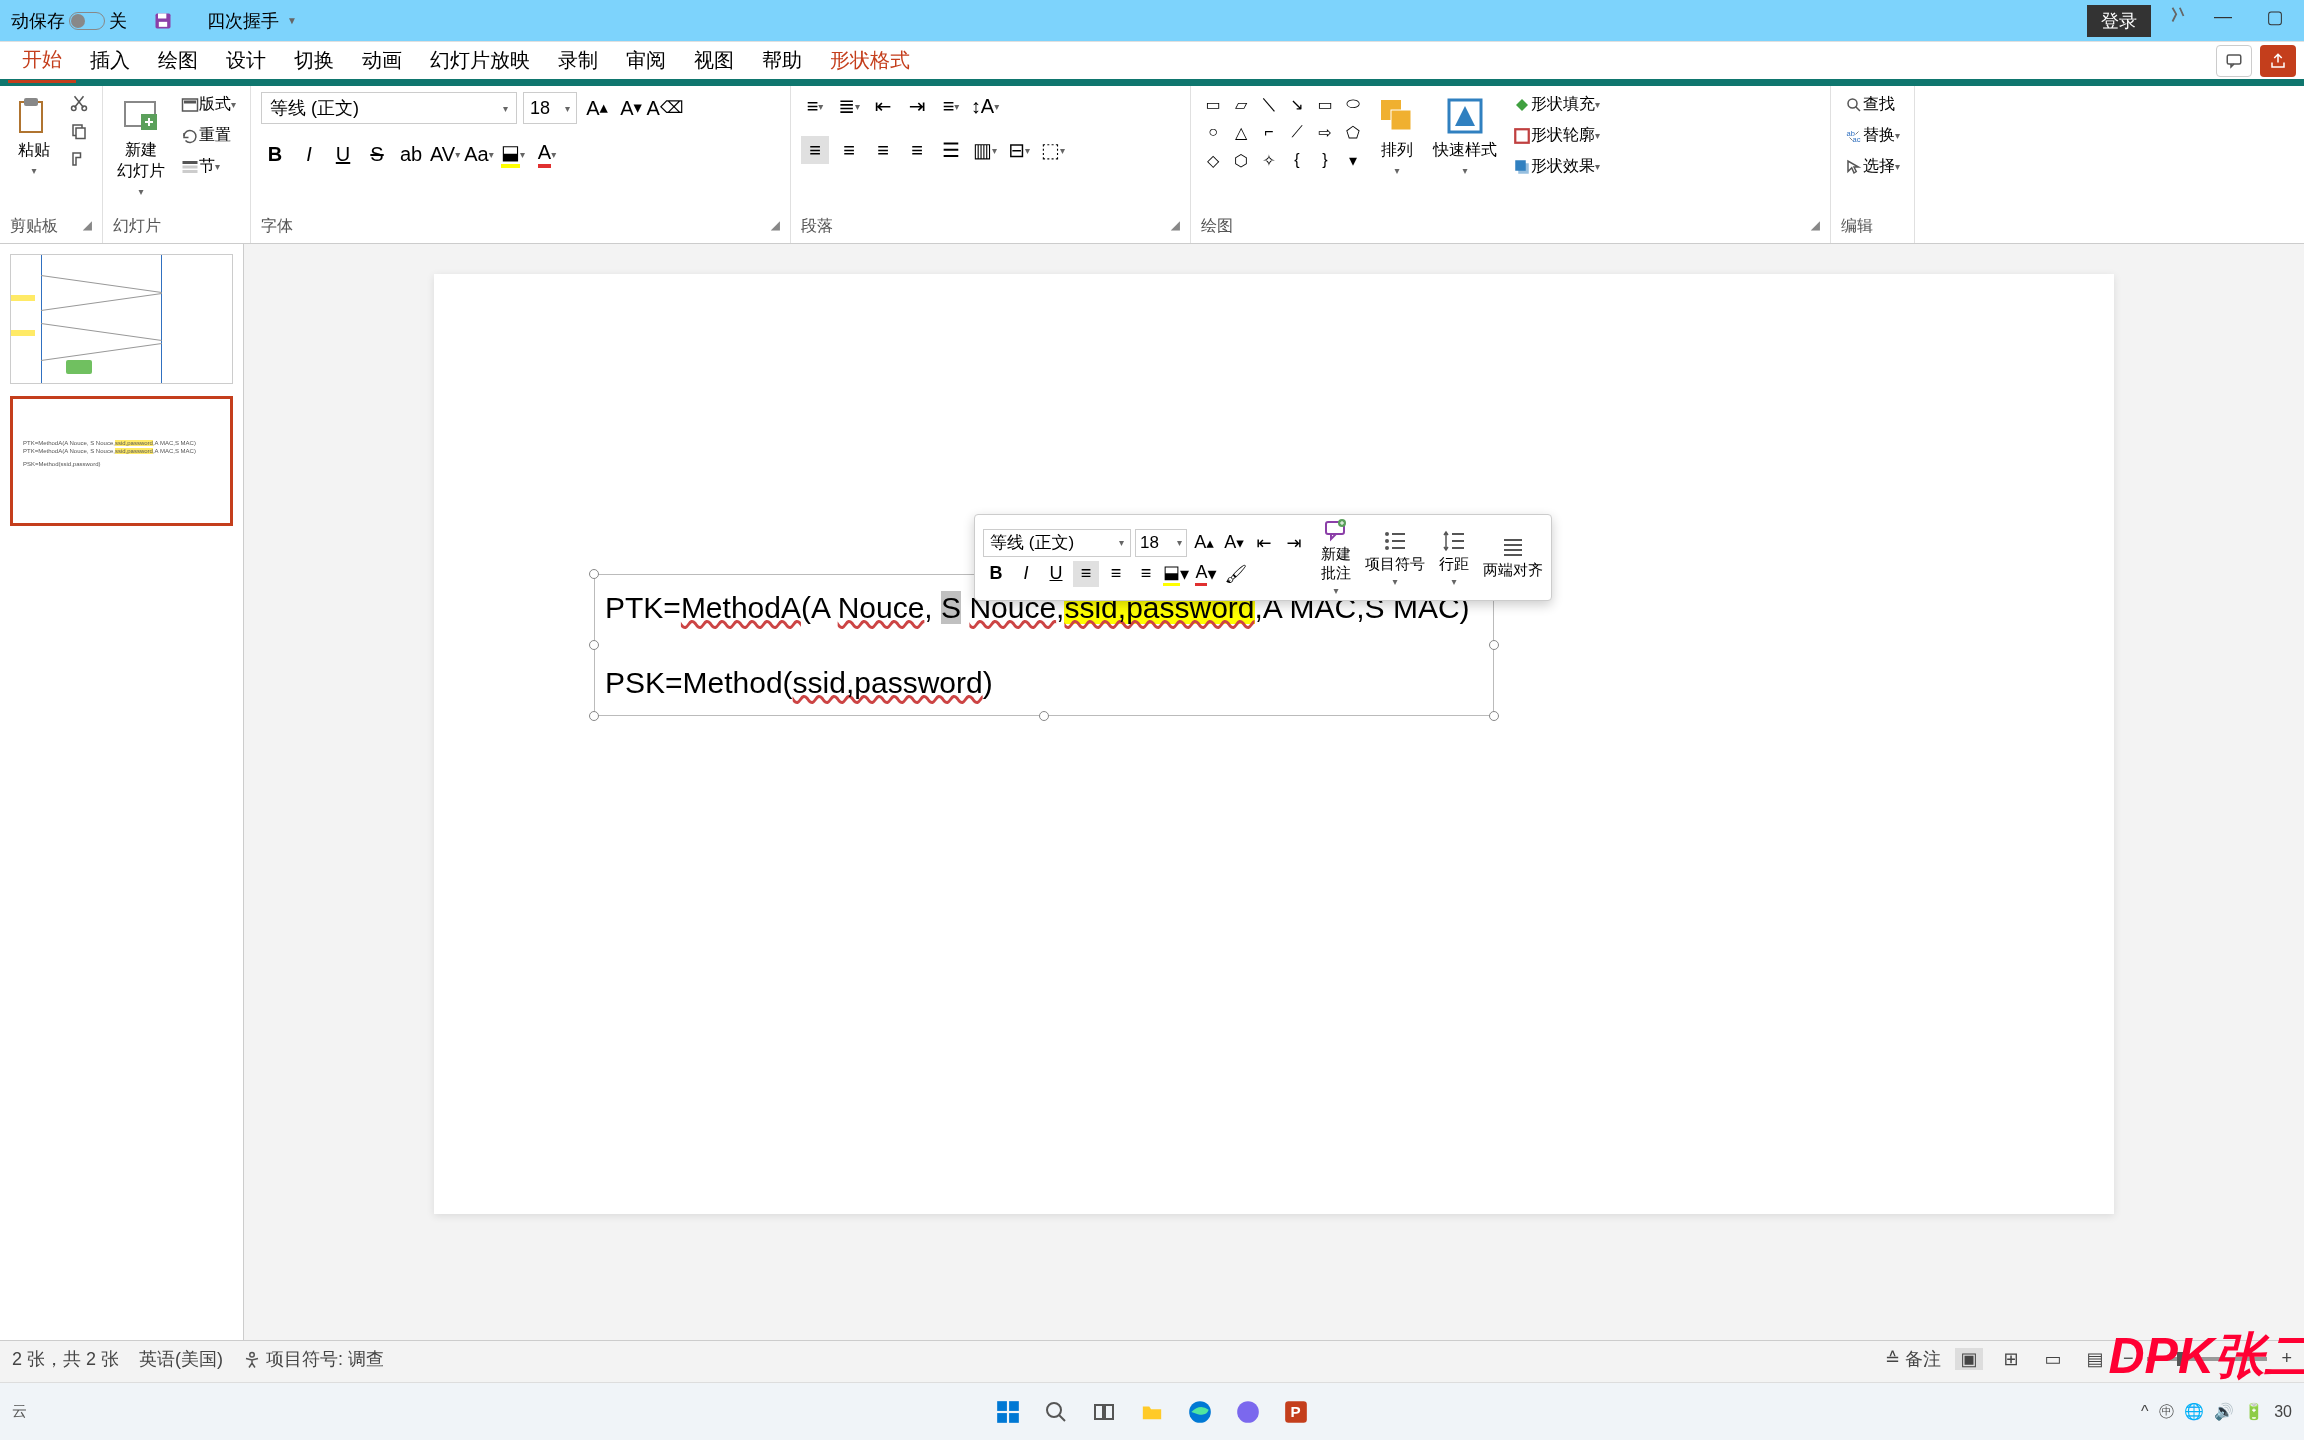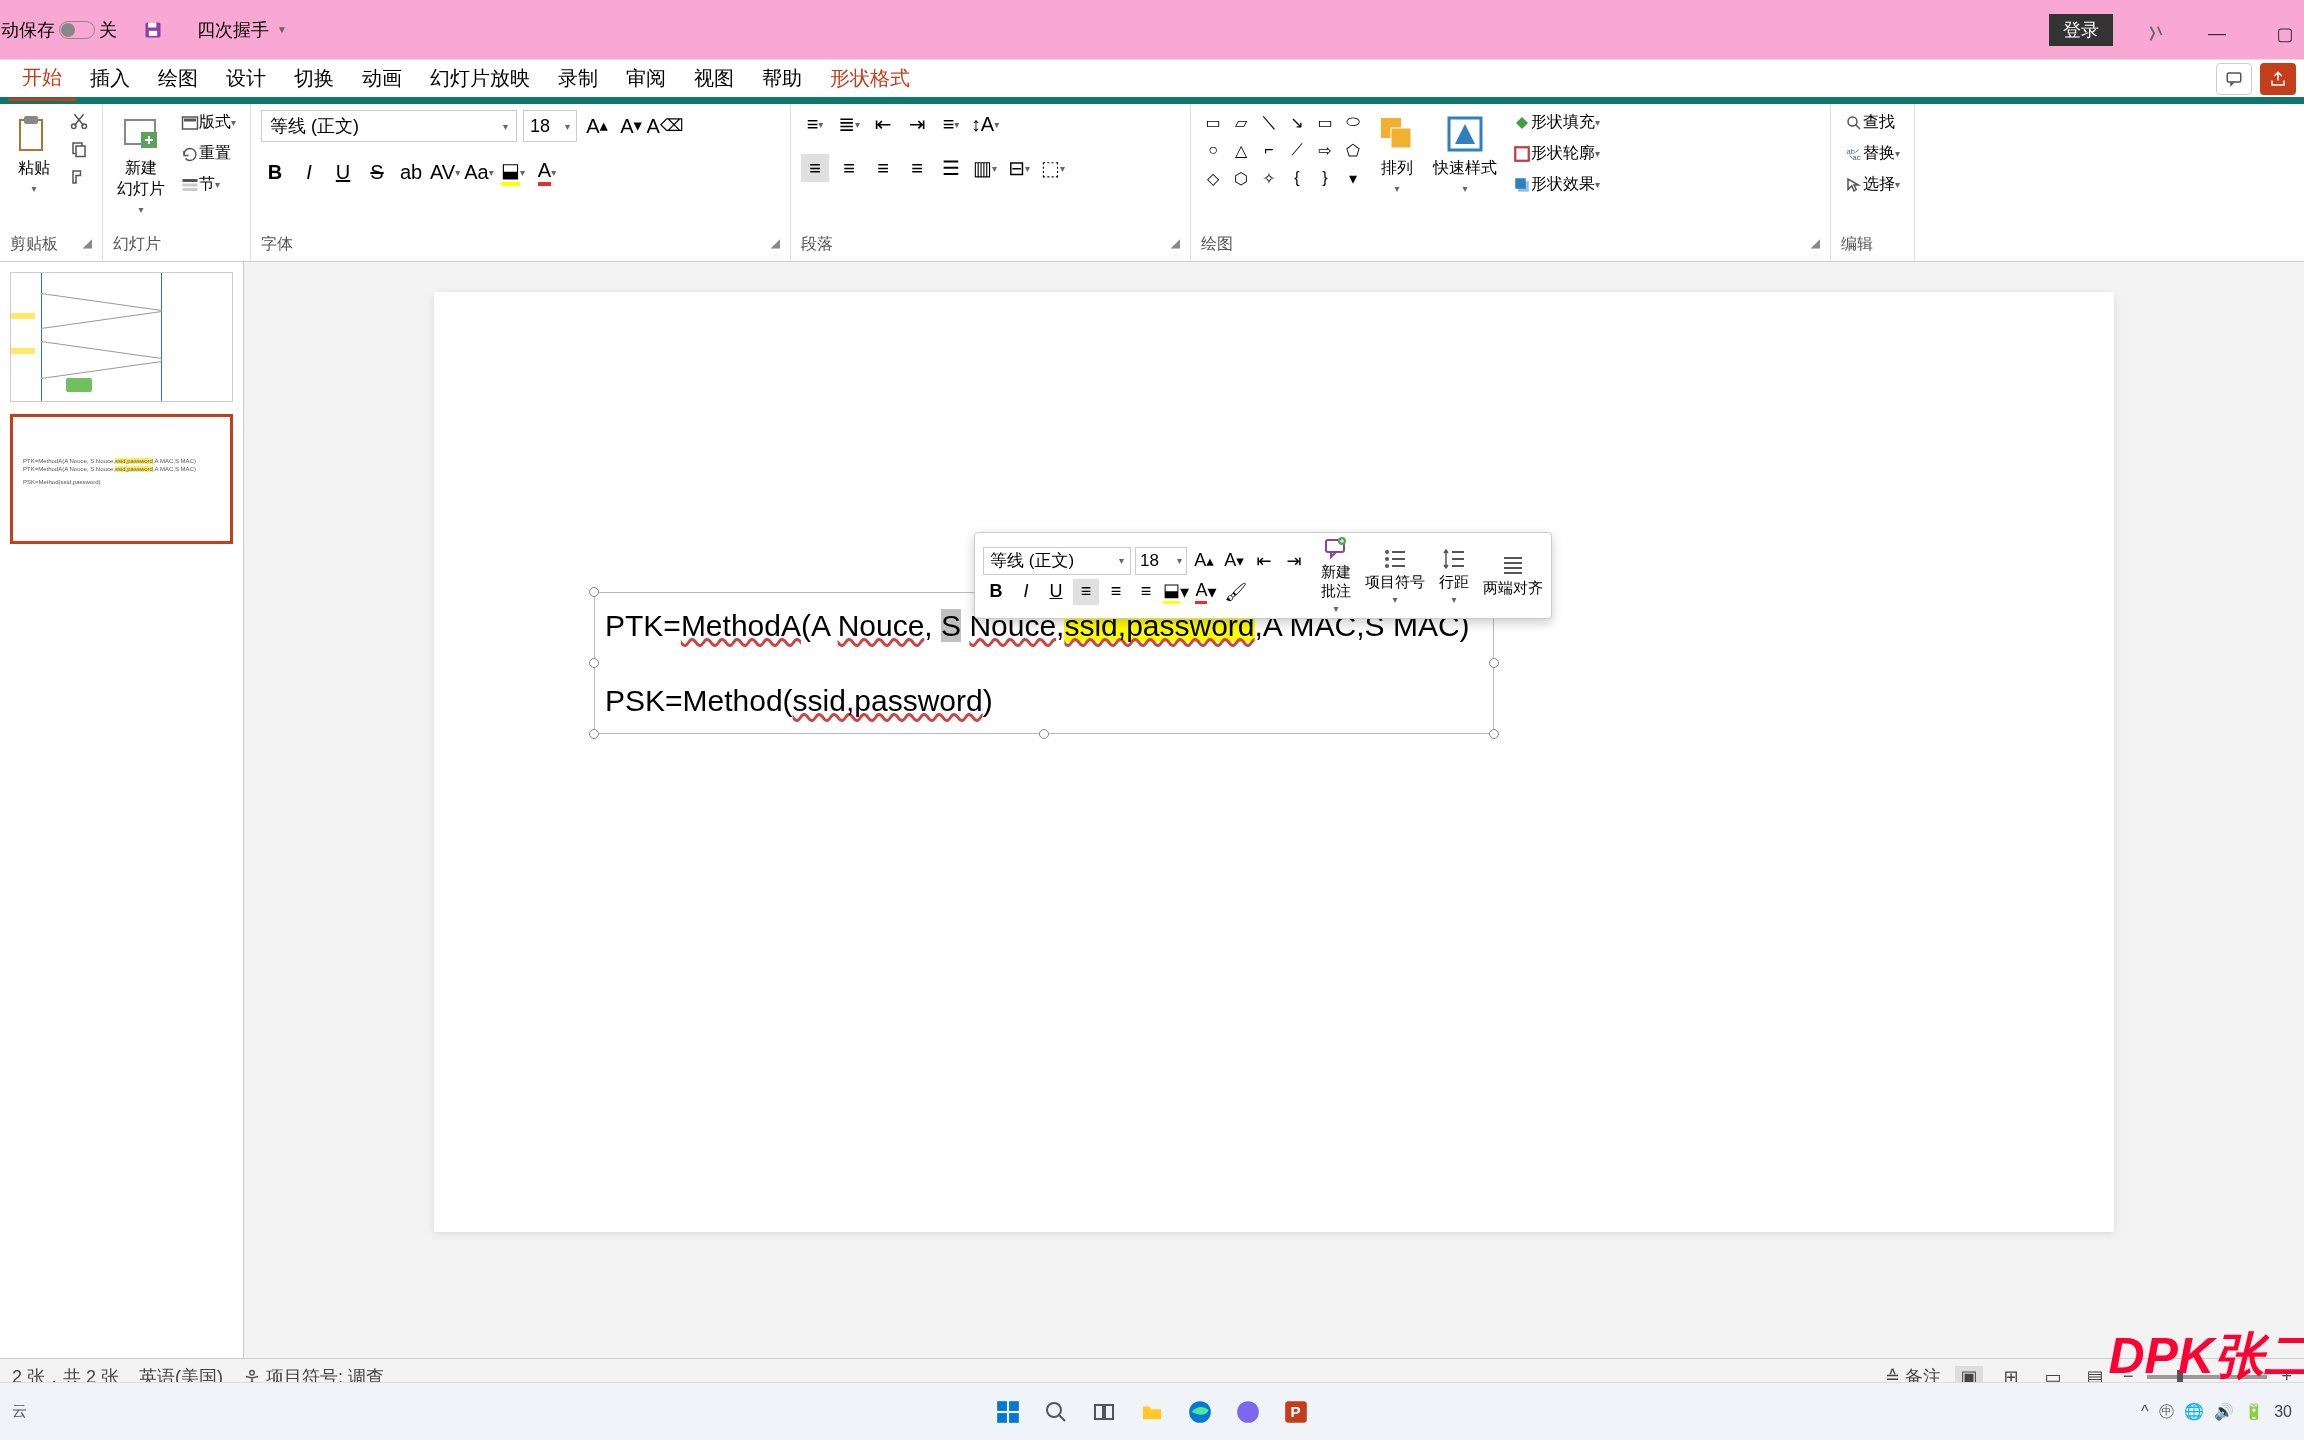--- a/index.html
+++ b/index.html
@@ -1,27 +1,27 @@
 <!DOCTYPE html>
 <html><head>
 <meta charset="utf-8">
 <style>
 * { margin: 0; padding: 0; box-sizing: border-box; font-family: "Microsoft YaHei", "Segoe UI", sans-serif; }
 body { background: #f3f3f3; width: 2304px; height: 1440px; overflow: hidden; position: relative; }
 
 
-.title-bar { height: 60px; background: #f9a8d4; display: flex; align-items: center; padding: 0 1px; border-bottom: 1px solid #e0e0e0; }
+.title-bar { height: 42px; background: #7dd3fc; display: flex; align-items: center; padding: 0 11px; border-bottom: 1px solid #e0e0e0; }
 .autosave { display: flex; align-items: center; gap: 4px; font-size: 18px; }
 .toggle { width: 36px; height: 18px; border: 1px solid #888; border-radius: 9px; display: inline-flex; align-items: center; padding: 1px; }
 .toggle-knob { width: 14px; height: 14px; background: #888; border-radius: 50%; }
 .save-icon { width: 20px; height: 20px; margin: 0 12px; }
 .qat-label { font-size: 18px; margin: 0 8px; }
 .chevron-down { font-size: 10px; color: #666; }
 .search-box { margin-left: auto; margin-right: auto; width: 680px; height: 40px; border: 1px solid #ccc; border-radius: 4px; display: flex; align-items: center; padding: 0 12px; font-size: 20px; color: #666; gap: 8px; }
-.title-right { display: flex; align-items: flex-end; gap: 32px; margin-left: auto; }
+.title-right { display: flex; align-items: flex-start; gap: 16px; margin-left: auto; }
 .login-btn { background: #333; color: #fff; padding: 4px 14px; font-size: 18px; }
 .win-btn { width: 36px; height: 24px; display: flex; align-items: center; justify-content: center; font-size: 18px; color: #333; }
 
 
 .tabs { height: 44px; background: #fff; display: flex; align-items: center; padding: 0 8px; font-size: 20px; border-bottom: 7px solid #0f766e; }
 .tab { padding: 0 14px; height: 44px; display: flex; align-items: center; cursor: pointer; }
 .tab.active { color: #c43e1c; border-bottom: 3px solid #c43e1c; }
 .tab.context { color: #c43e1c; }
 .tabs-right { margin-left: auto; display: flex; gap: 8px; }
 .comment-btn { width: 36px; height: 32px; border: 1px solid #ccc; border-radius: 4px; display: flex; align-items: center; justify-content: center; }

